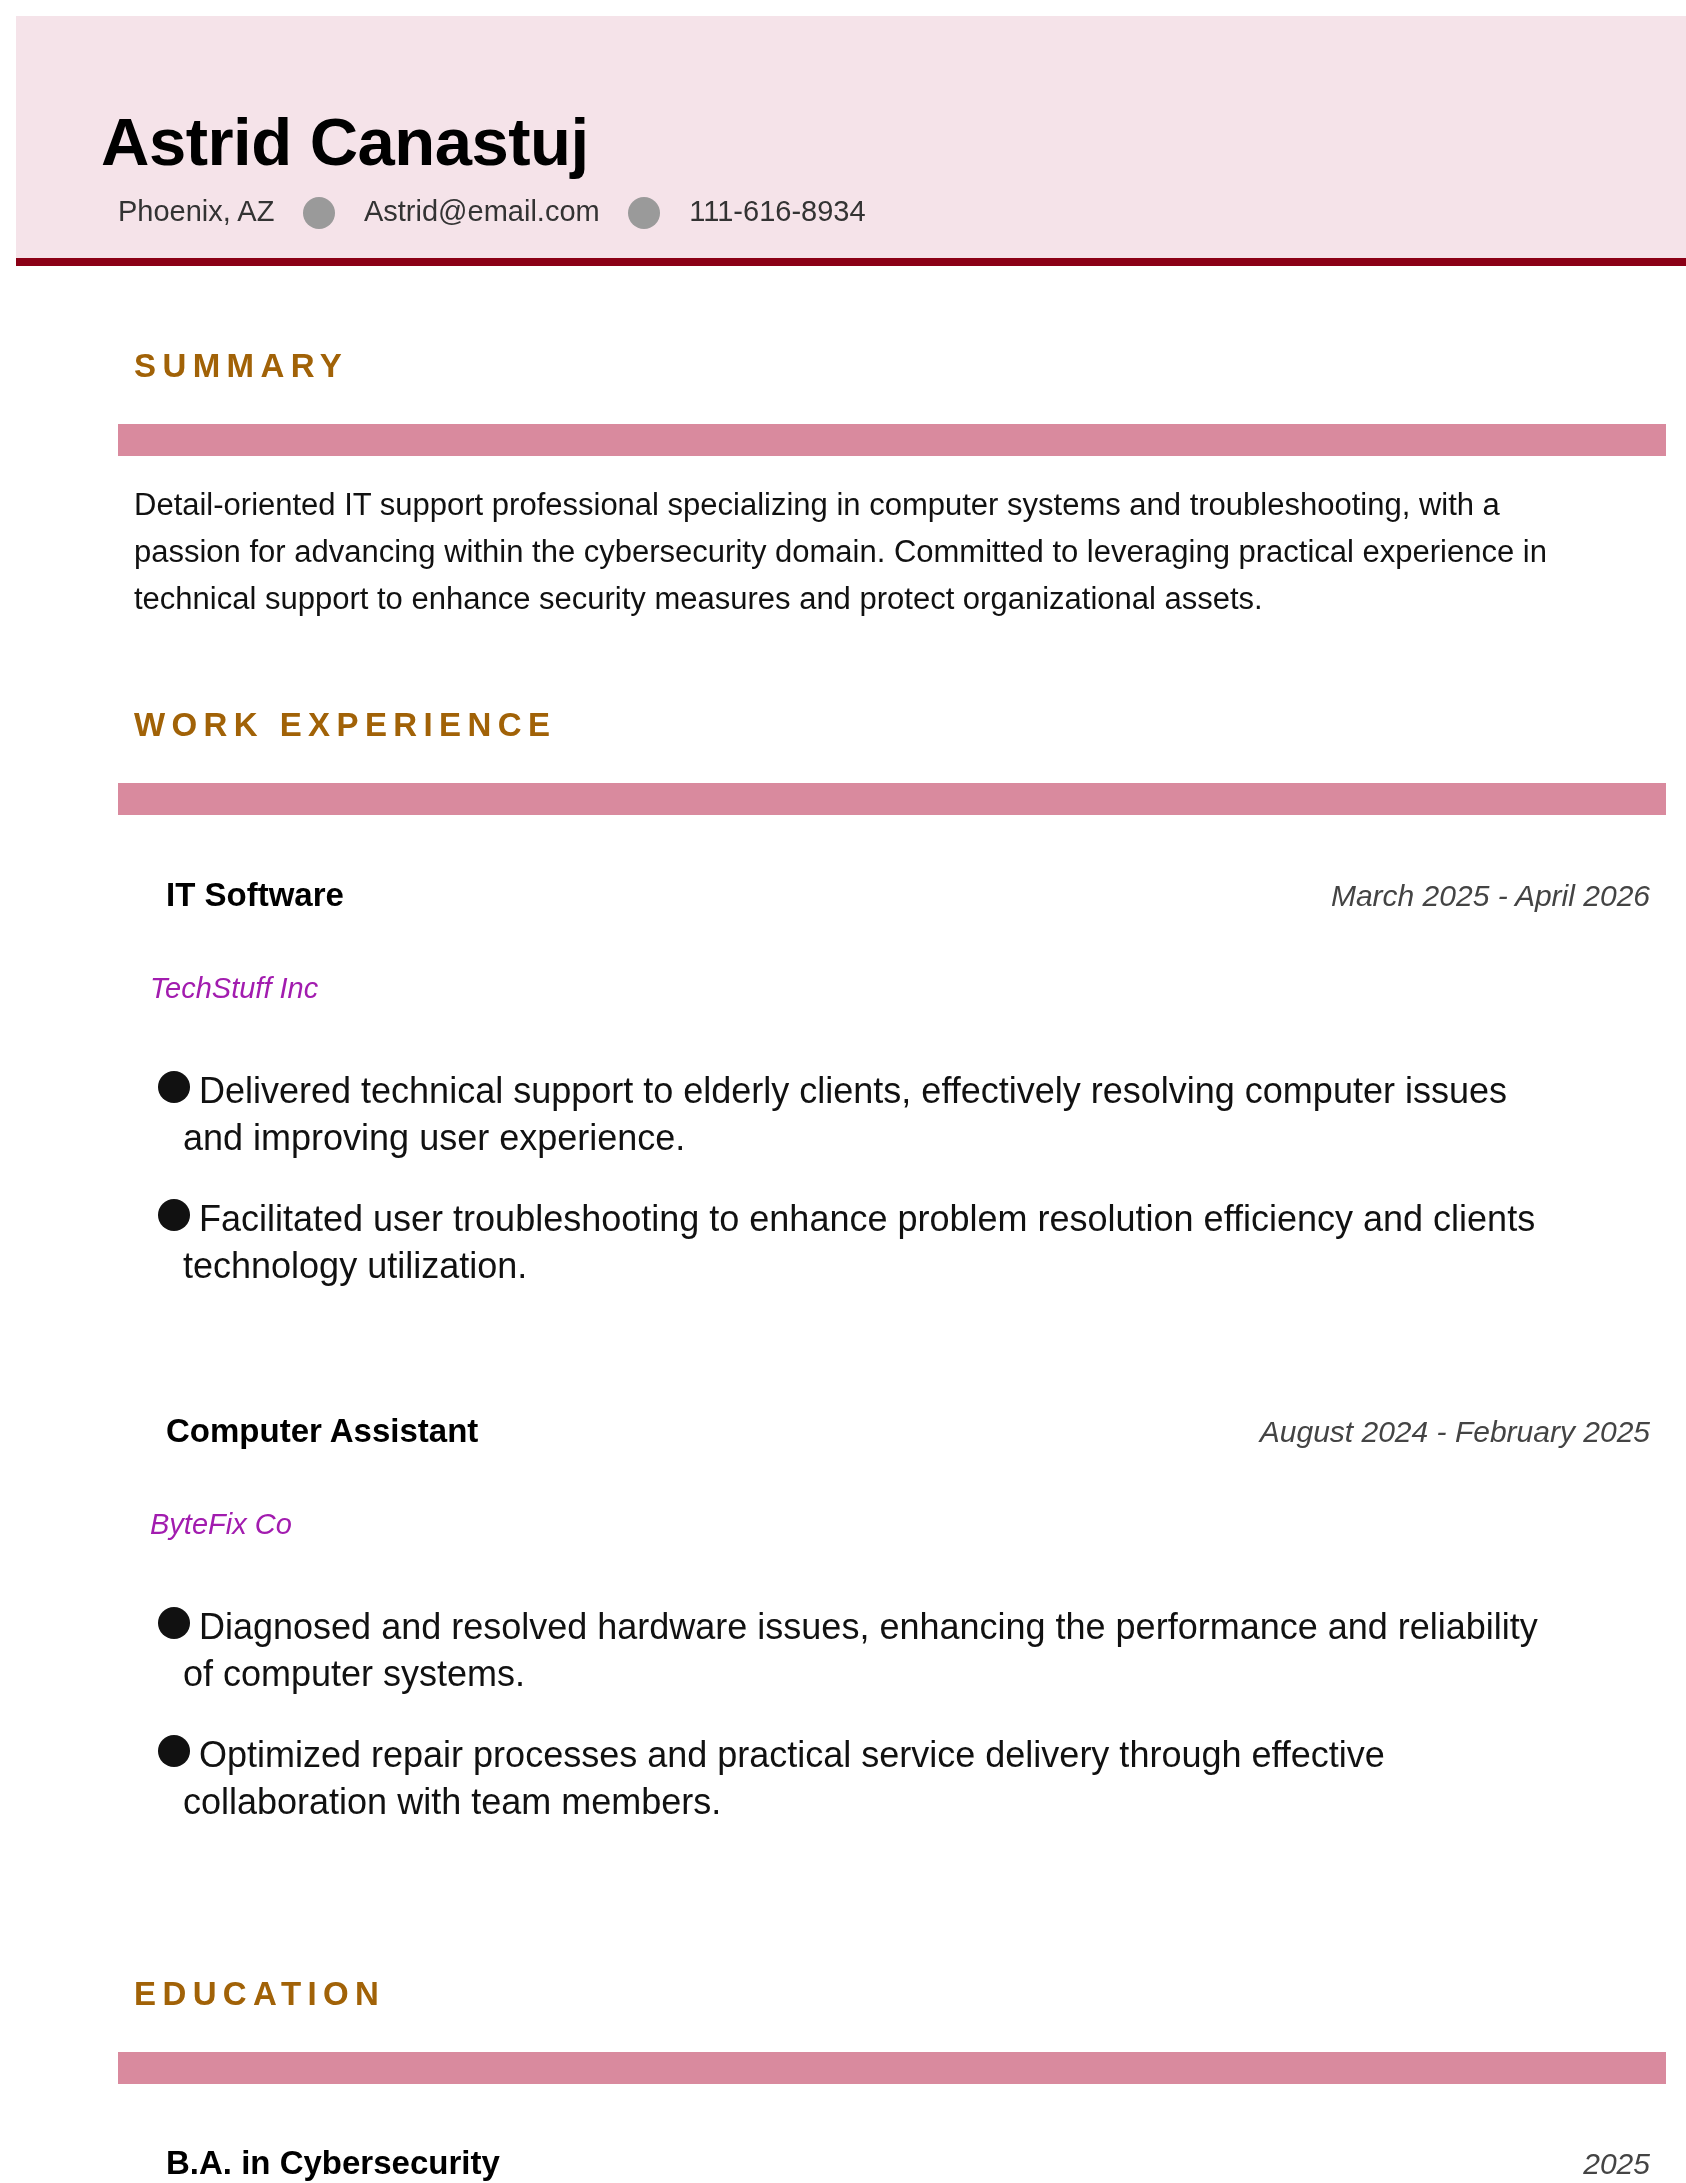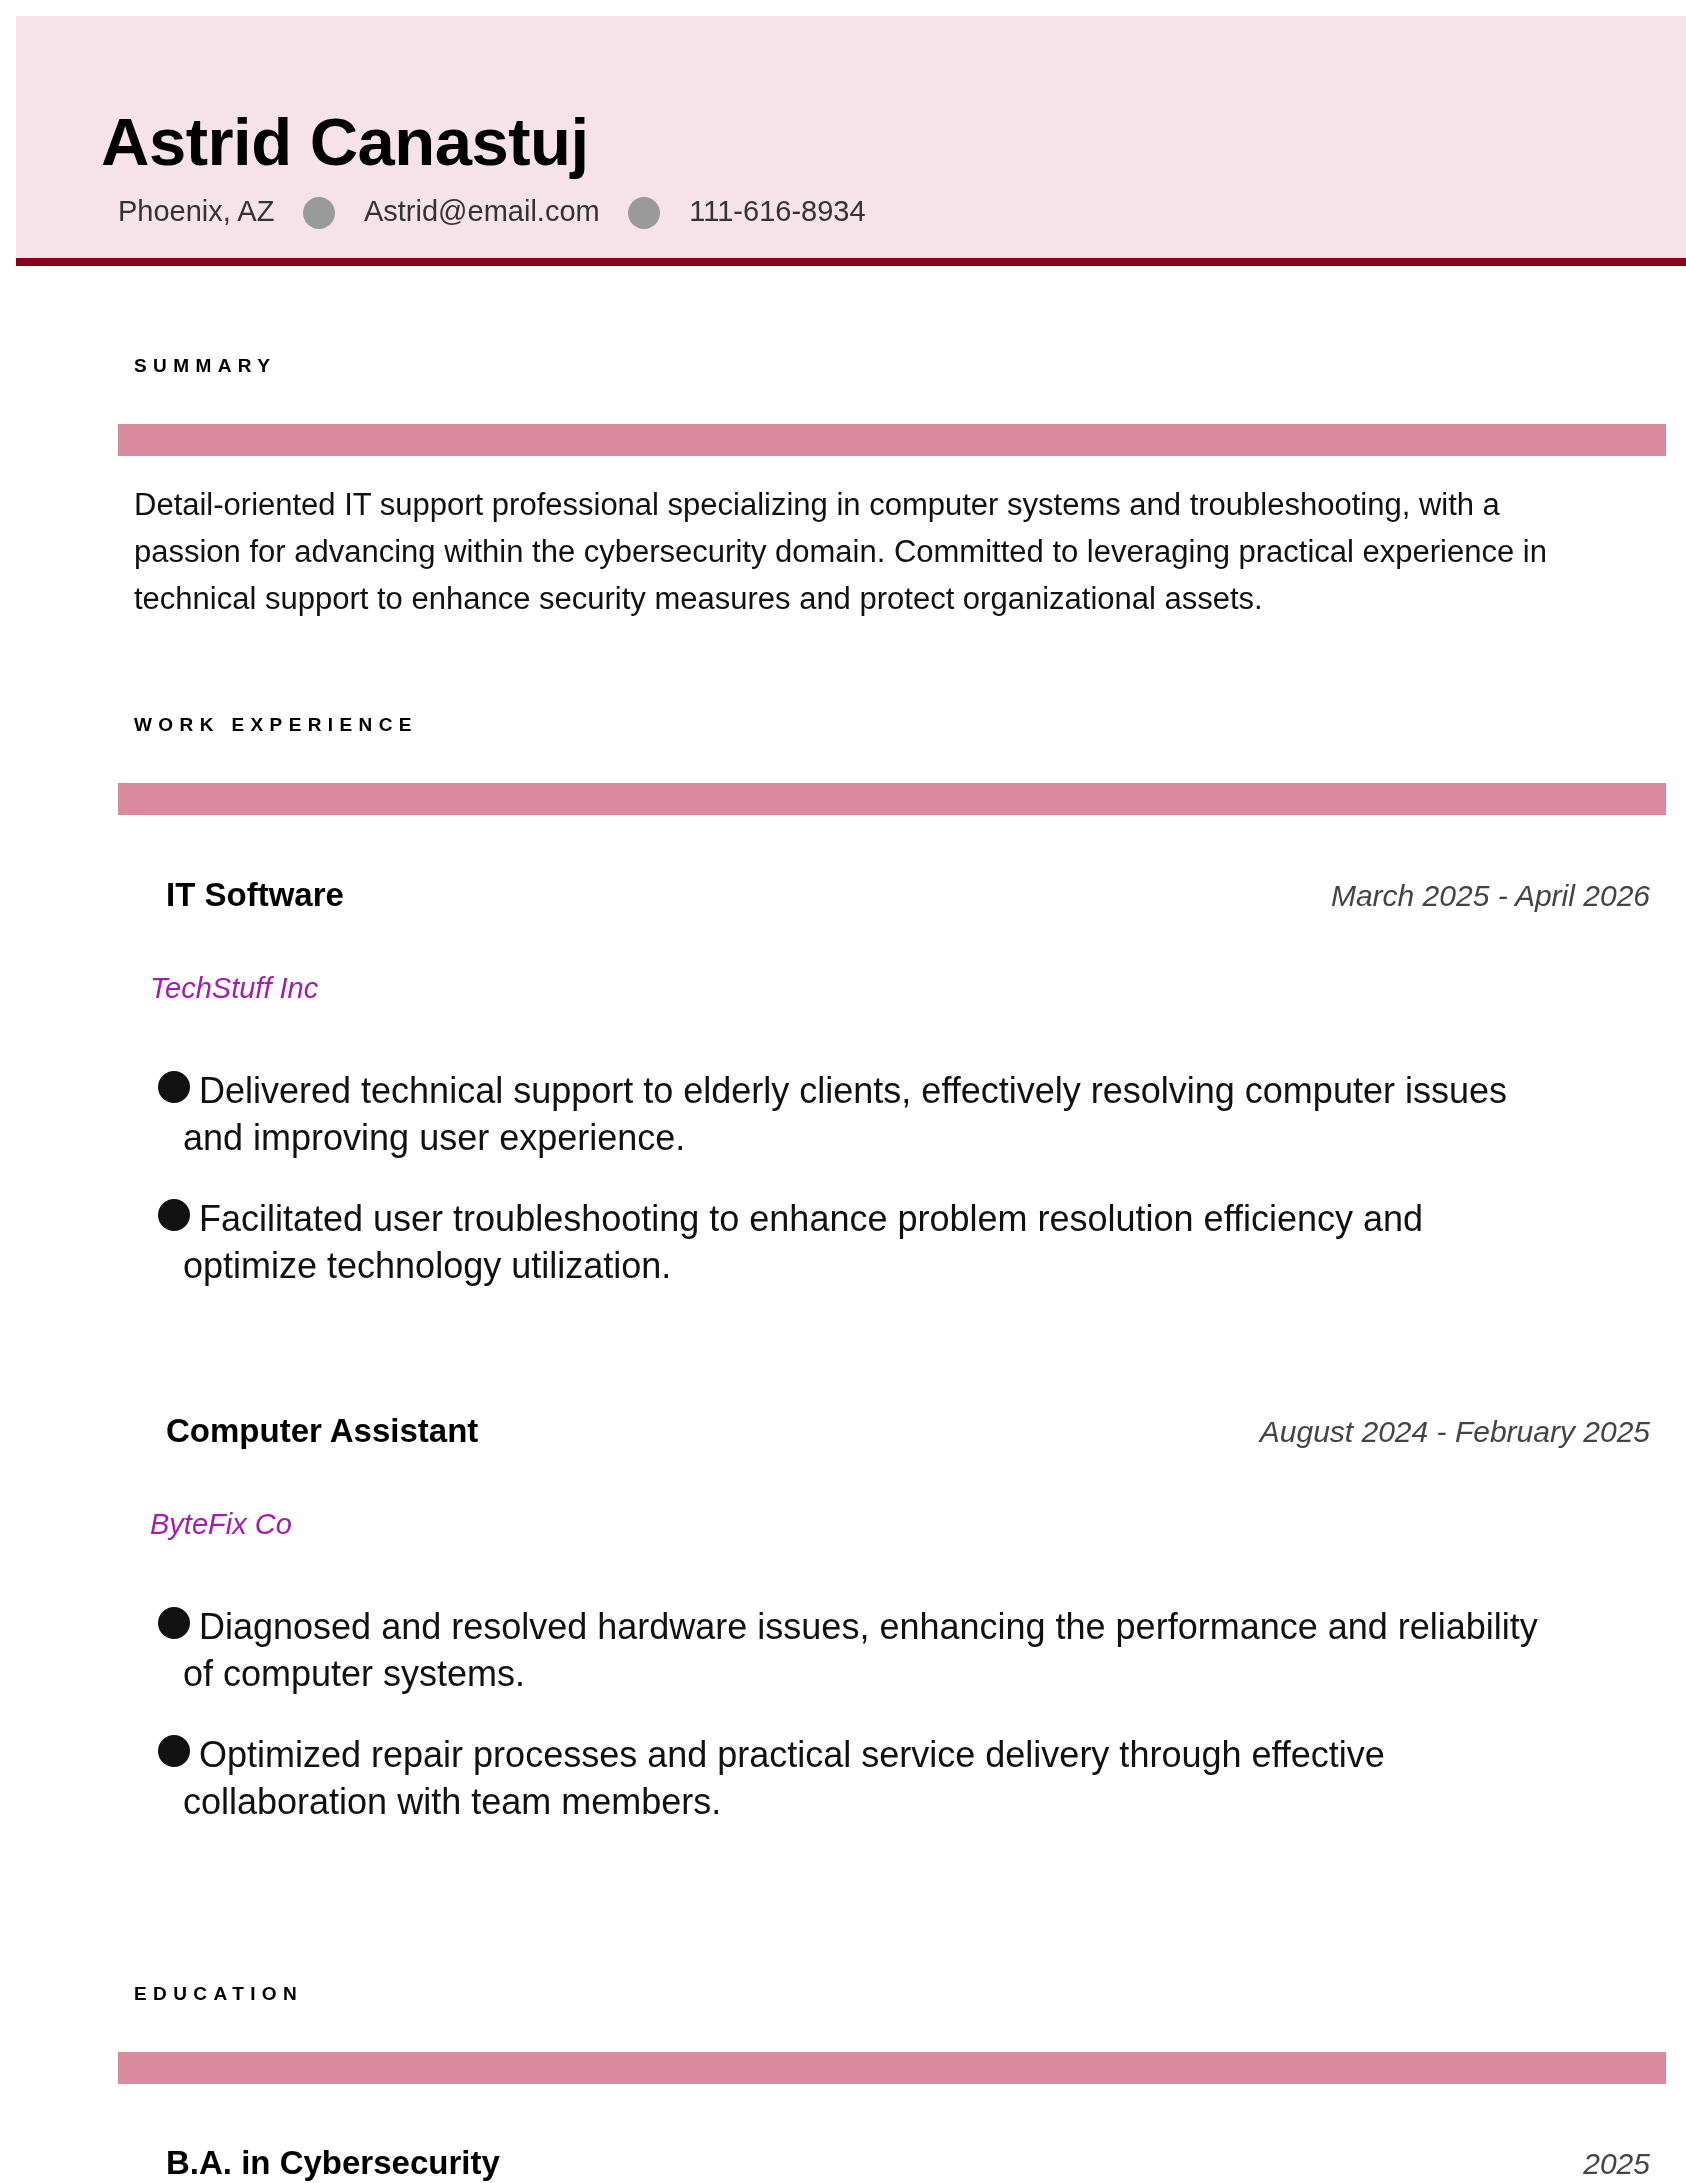--- a/index.html
+++ b/index.html
@@ -55,24 +55,24 @@
       top: 1.1px;
     }
     .content {
       position: absolute;
       left: 70px;
       top: 250px;
       width: 1548px;
     }
     .section { position: relative; }
     .section-title {
-      font-size: 19px;
+      font-size: 33px;
       font-weight: 700;
       letter-spacing: 6.4px;
-      color: #000000;
+      color: #a16207;
       line-height: 32px;
       text-transform: uppercase;
       white-space: nowrap;
     }
     .section-rule {
       height: 1.6px;
       background: #D98A9E;
       width: 1548px;
     }
     .body-text {
@@ -159,21 +159,21 @@
         <span class="entry-date">March 2025 - April 2026</span>
       </div>
       <div class="entry-sub">TechStuff Inc</div>
       <ul class="bullets" style="margin-top:8.5px;">
         <li>
           <span class="dot"></span>
           <span>Delivered technical support to elderly clients, effectively resolving computer issues and improving user experience.</span>
         </li>
         <li>
           <span class="dot"></span>
-          <span>Facilitated user troubleshooting to enhance problem resolution efficiency and optimize technology utilization.</span>
+          <span>Facilitated user troubleshooting to enhance problem resolution efficiency and clients technology utilization.</span>
         </li>
       </ul>
     </div>
 
     <div class="entry" style="margin-top:21.3px;">
       <div class="entry-head">
         <span class="entry-title">Computer Assistant</span>
         <span class="entry-date">August 2024 - February 2025</span>
       </div>
       <div class="entry-sub">ByteFix Co</div>

